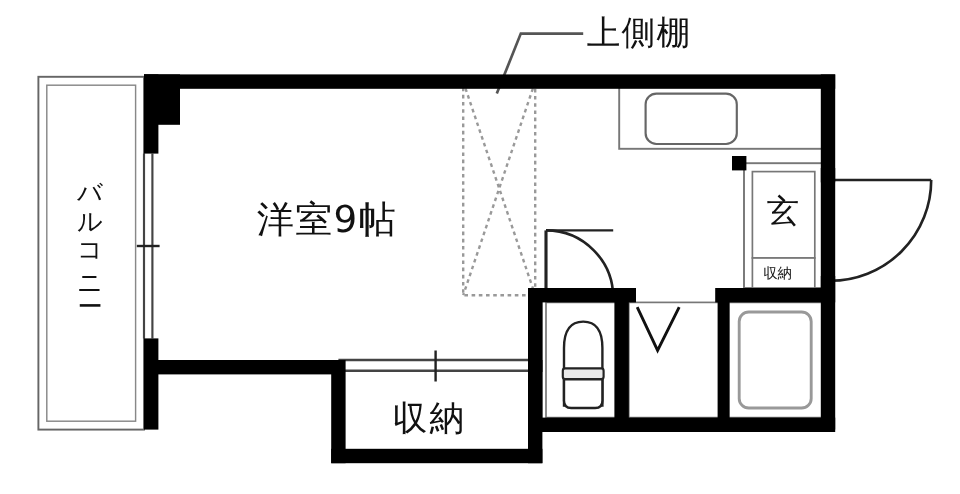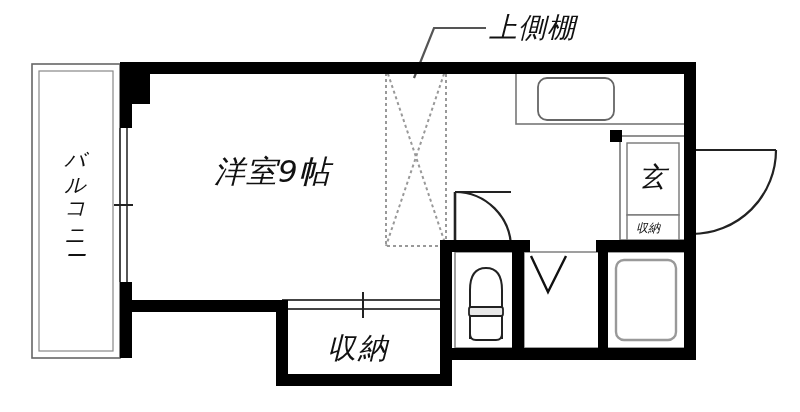--- a/index.html
+++ b/index.html
@@ -26,21 +26,20 @@
     width: 800px;
     height: 412px;
     display: block;
   }
   .fp-label {
     position: absolute;
     color: #111111;
     white-space: nowrap;
     line-height: 1;
     font-family: "DejaVu Sans", "Liberation Sans", sans-serif;
-    font-style: italic;
   }
   .label-room {
     font-size: 31px;
     letter-spacing: 1px;
   }
   .label-closet {
     font-size: 29px;
     letter-spacing: 2px;
   }
   .label-genkan {
@@ -182,21 +181,21 @@
 
       <rect x="440" y="348" width="256" height="12" fill="#000000"></rect>
 
       <rect x="440" y="246" width="12" height="114" fill="#000000"></rect>
 
       <rect x="610" y="130" width="12" height="12" fill="#000000"></rect>
     </g>
 
   </svg>
 
-  <div class="fp-label label-room" style="left:214px; top:156px;">洋室9帖</div>
+  <div class="fp-label label-room" style="left:214px; top:168px;">洋室9帖</div>
 
   <div class="fp-label label-closet" style="left:327px; top:334px;">収納</div>
 
   <div class="fp-label label-genkan" style="left:639px; top:163px;">玄</div>
 
   <div class="fp-label label-genkan-closet" style="left:636px; top:222px;">収納</div>
 
   <div class="fp-label label-shelf" style="left:489px; top:14px;">上側棚</div>
 
   <div class="fp-label label-balcony" style="left:64px; top:136px;">バルコニー</div>

